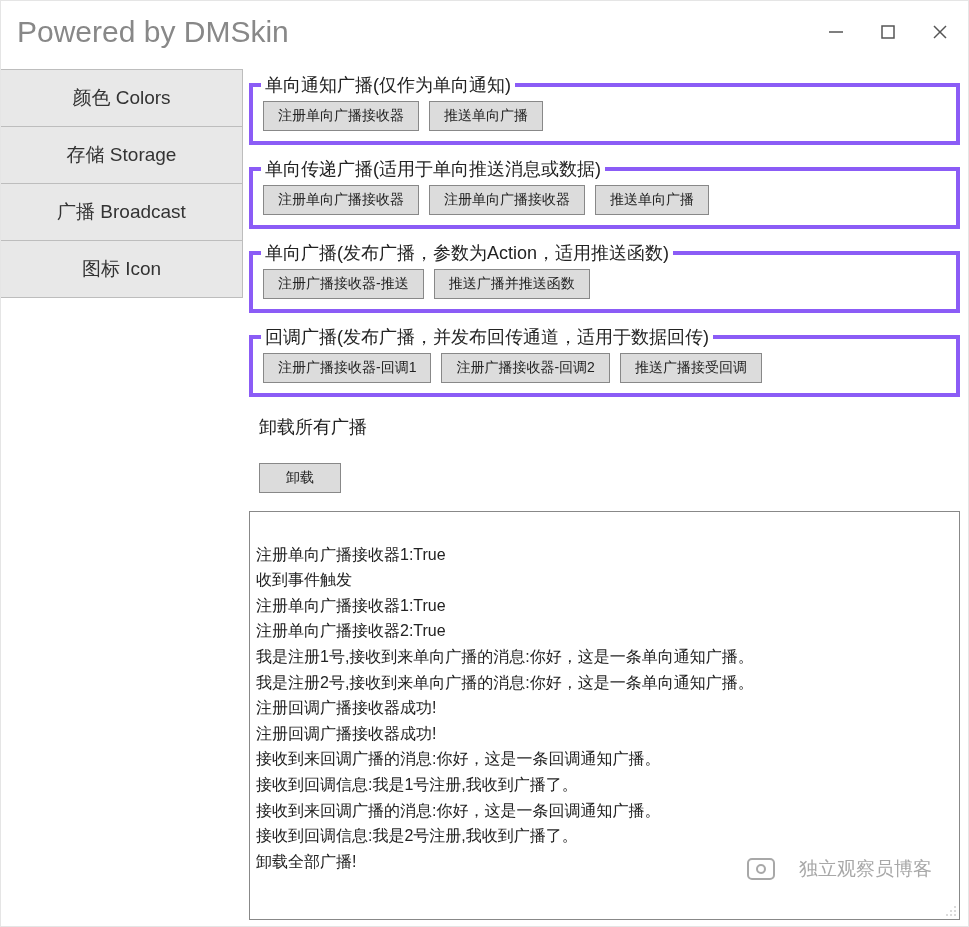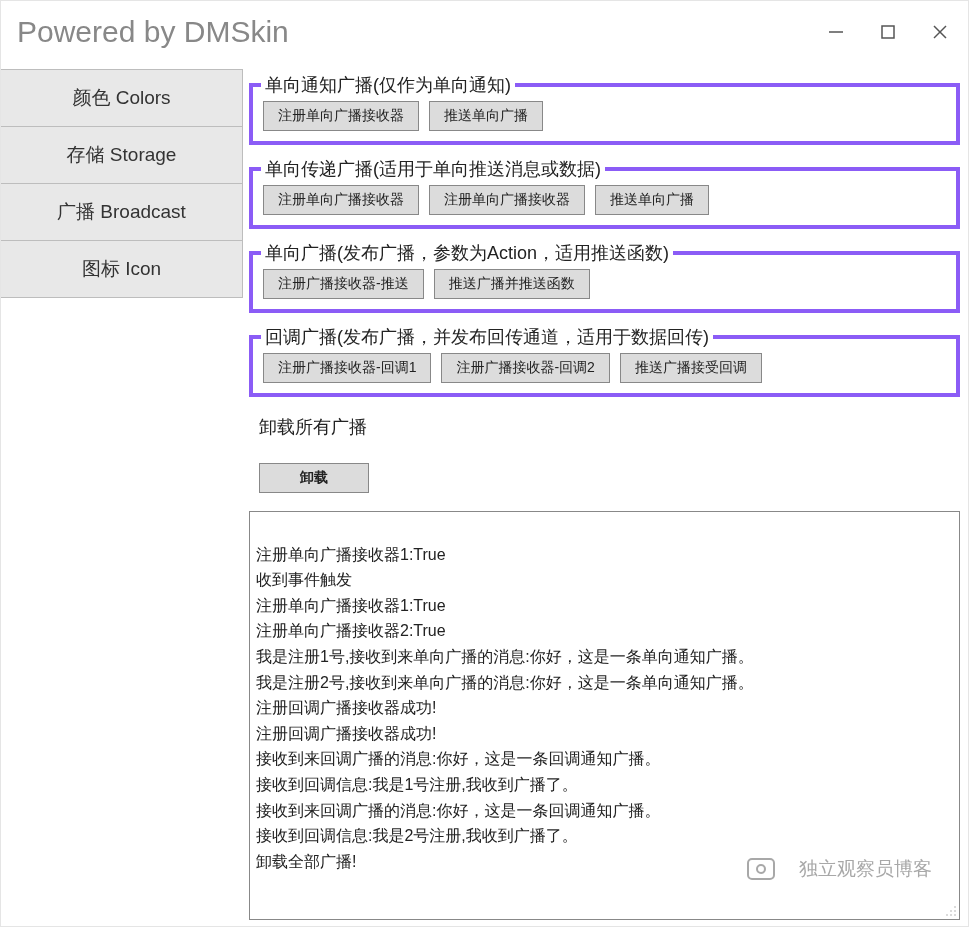--- a/index.html
+++ b/index.html
@@ -209,21 +209,21 @@
 
       <div class="groupbox" style="margin-top:14px;">
         <span class="groupbox-legend">回调广播(发布广播，并发布回传通道，适用于数据回传)</span>
         <button class="btn">注册广播接收器-回调1</button>
         <button class="btn">注册广播接收器-回调2</button>
         <button class="btn">推送广播接受回调</button>
       </div>
 
       <div class="groupbox group-no-border" style="margin-top:8px;">
         <span class="groupbox-legend" style="position:static;background:none;padding:0;display:block;width:100%;">卸载所有广播</span>
-        <button class="btn" style="padding:5px 40px;font-weight:bold;">卸载</button>
+        <button class="btn" style="padding:5px 26px;">卸载</button>
       </div>
 
       <div class="log">
         <span>注册单向广播接收器1:True
 收到事件触发
 注册单向广播接收器1:True
 注册单向广播接收器2:True
 我是注册1号,接收到来单向广播的消息:你好，这是一条单向通知广播。
 我是注册2号,接收到来单向广播的消息:你好，这是一条单向通知广播。
 注册回调广播接收器成功!

